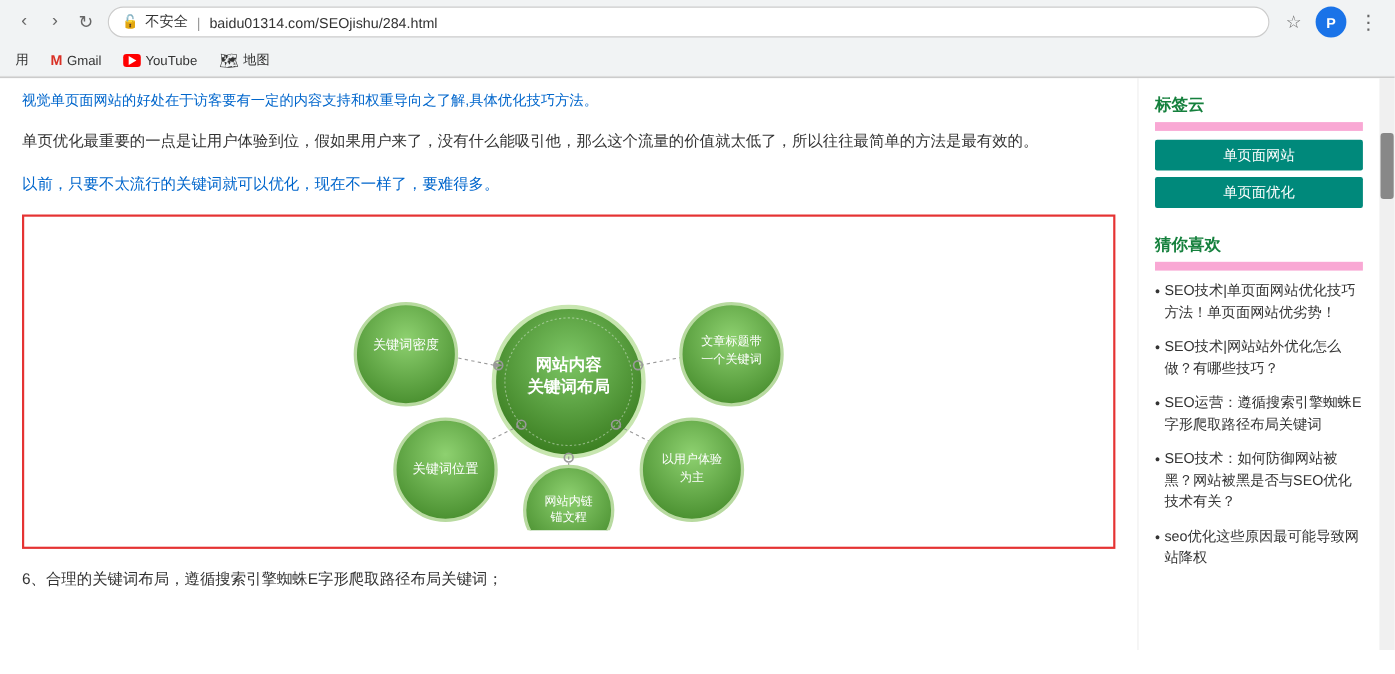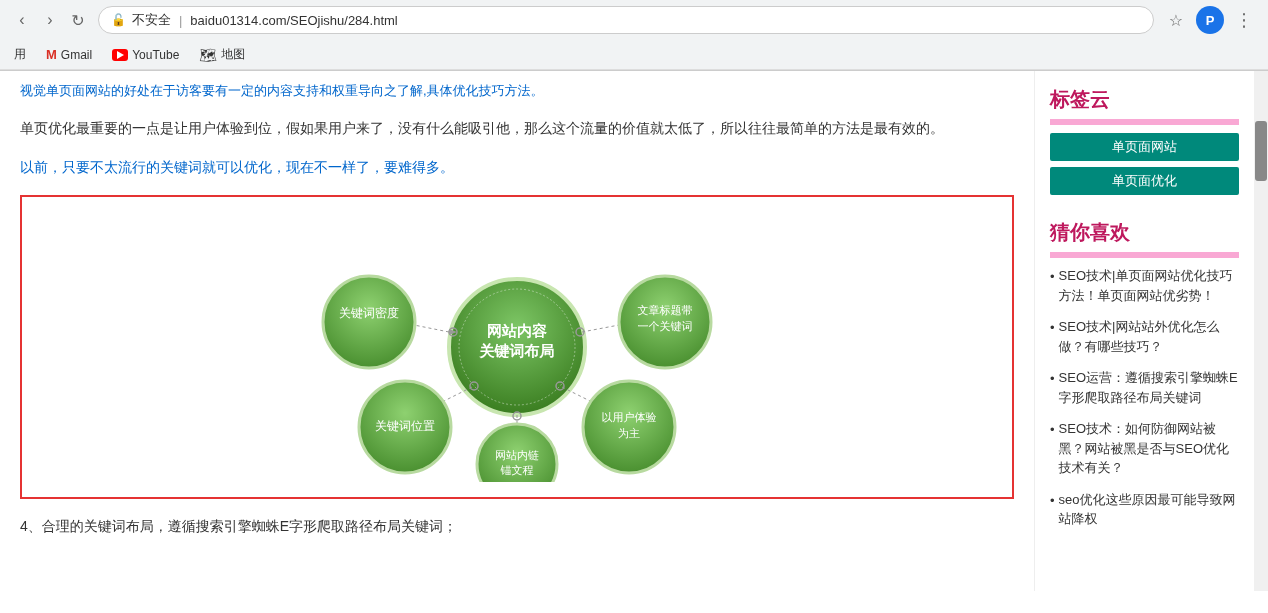--- a/index.html
+++ b/index.html
@@ -187,26 +187,26 @@
       min-width: 220px;
       padding: 15px;
       border-left: 1px solid #eee;
     }
 
     .sidebar-section {
       margin-bottom: 24px;
     }
 
     .sidebar-title {
-      font-size: 20px;
+      font-size: 15px;
       font-weight: bold;
-      color: #be185d;
+      color: #15803d;
       margin-bottom: 8px;
       padding-bottom: 6px;
-      border-bottom: 6px solid #f9a8d4;
+      border-bottom: 8px solid #f9a8d4;
     }
 
     .tag-cloud {
       display: flex;
       flex-wrap: wrap;
       gap: 6px;
       margin-top: 8px;
       flex-direction: column;
     }
 
@@ -365,21 +365,21 @@
         <text x="372" y="225" text-anchor="middle" fill="white" font-size="11" font-family="Microsoft YaHei,sans-serif">为主</text>
 
         <line x1="260" y1="203" x2="260" y2="218" stroke="#999" stroke-width="1" stroke-dasharray="3,3"></line>
         <circle cx="260" cy="204" r="4" fill="none" stroke="#999" stroke-width="1.5"></circle>
         <circle cx="260" cy="252" r="40" fill="url(#greenGradSm)" stroke="#b8daa0" stroke-width="3"></circle>
         <text x="260" y="247" text-anchor="middle" fill="white" font-size="11" font-family="Microsoft YaHei,sans-serif">网站内链</text>
         <text x="260" y="262" text-anchor="middle" fill="white" font-size="11" font-family="Microsoft YaHei,sans-serif">锚文程</text>
       </svg>
     </div>
 
-    <p class="bottom-text">4、合理的关键词布局，遵循搜索引擎蜘蛛E字形爬取路径布局关键词；</p>
+    <p class="bottom-text">6、合理的关键词布局，遵循搜索引擎蜘蛛E字形爬取路径布局关键词；</p>
   </div>
 
   <div class="sidebar">
 
     <div class="sidebar-section">
       <div class="sidebar-title">标签云</div>
       <div class="tag-cloud">
         <button class="tag-btn">单页面网站</button>
         <button class="tag-btn">单页面优化</button>
       </div>

